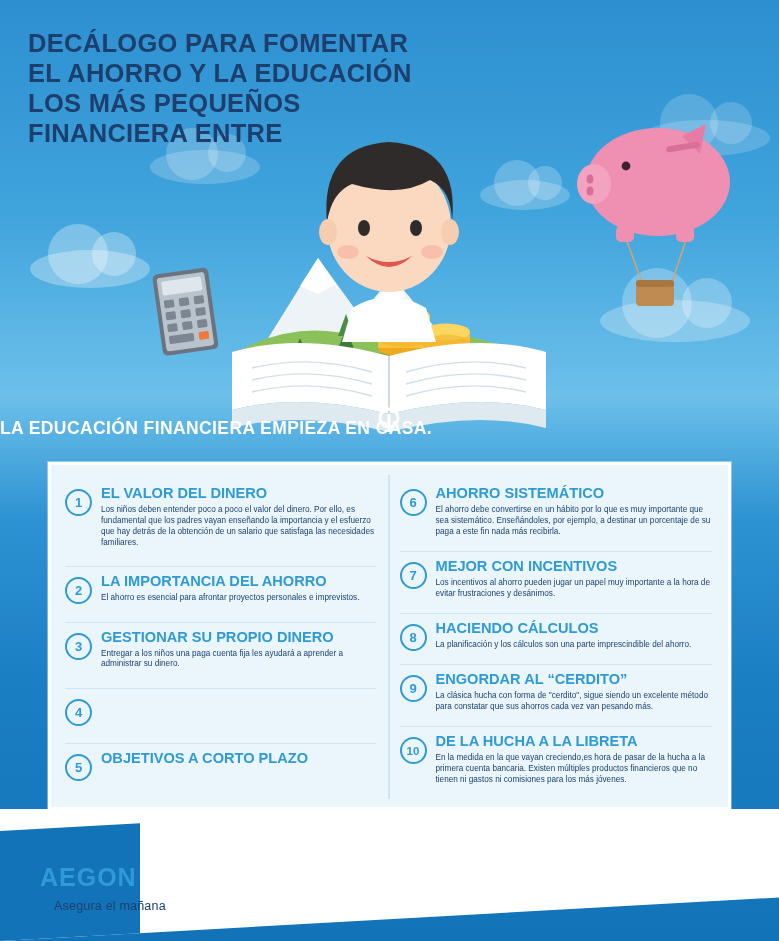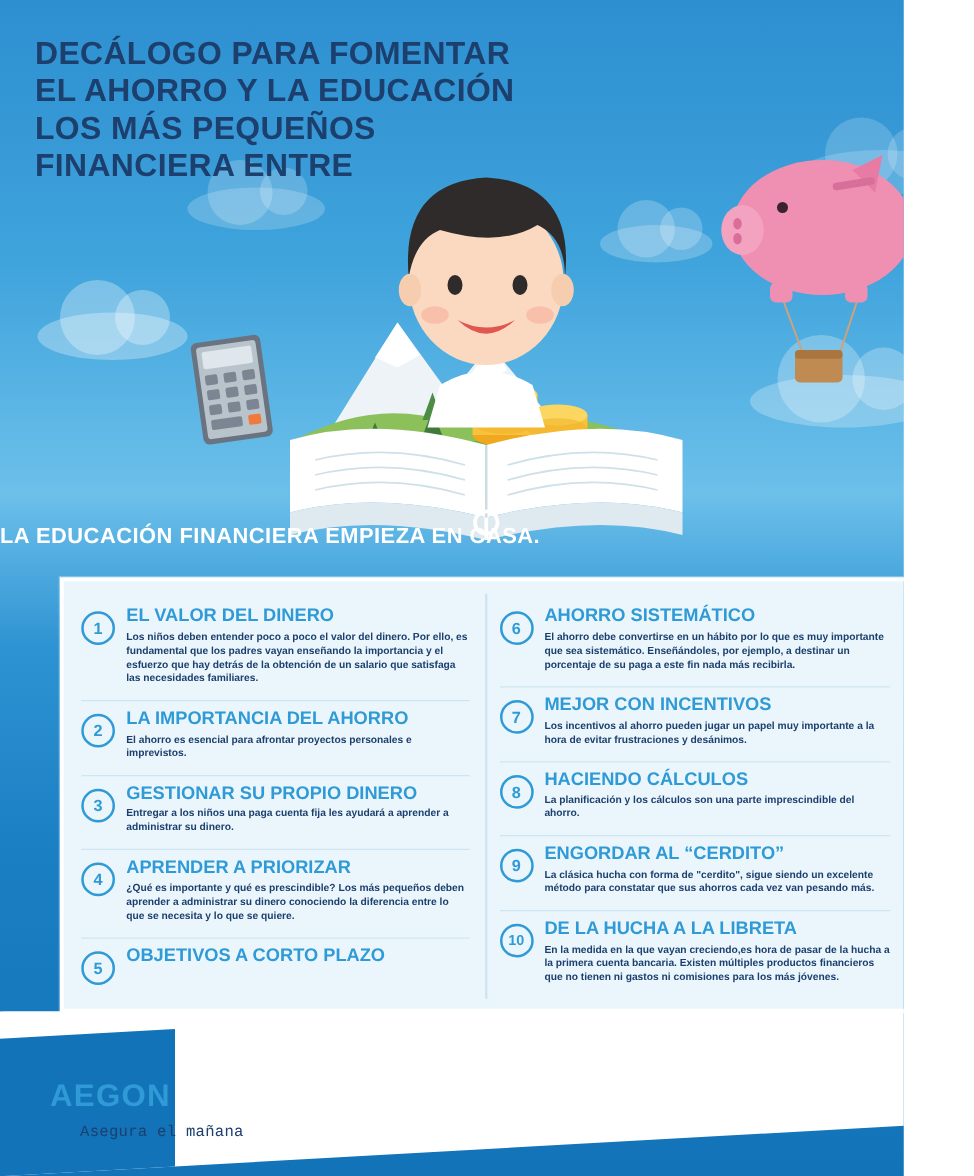--- a/index.html
+++ b/index.html
@@ -6,21 +6,21 @@
 
   html, body {
     width: 779px;
     height: 941px;
     font-family: "Liberation Sans", sans-serif;
     overflow: hidden;
   }
 
   #poster {
     position: relative;
-    width: 723px;
+    width: 779px;
     height: 941px;
     background: linear-gradient(to bottom, #2d8fd0 0%, #3fa3dc 22%, #6cc0ea 42%, #2e93d2 55%, #1b7fc4 72%, #1273b8 100%);
     overflow: hidden;
   }
 
   
   .cloud {
     position: absolute;
     background: rgba(255,255,255,0.30);
     border-radius: 50%;
@@ -149,21 +149,21 @@
   .item-title {
     color: #2f9ad6;
     font-size: 14.6px;
     font-weight: bold;
     line-height: 1.15;
     margin-bottom: 3px;
   }
   .item-body {
     color: #1c3f6e;
     font-size: 8.2px;
-    font-weight: bold;
+    font-weight: normal;
     line-height: 1.34;
   }
 
   
   #footer {
     position: absolute;
     left: 0;
     bottom: 0;
     width: 779px;
     height: 132px;
@@ -200,23 +200,22 @@
     color: #2f9ad6;
     font-size: 25px;
     font-weight: bold;
     letter-spacing: 1px;
     line-height: 1;
   }
   #logo .tagline {
     color: #1c3f6e;
     font-size: 12.5px;
     margin-top: 9px;
-    margin-left: 24px;
+    margin-left: 14px;
     letter-spacing: 0.2px;
-    font-family: Liberation Mono, monospace;
   }
 </style>
 </head>
 <body>
 
 <div id="poster">
 
   <div class="cloud c1"></div>
   <div class="cloud c2"></div>
   <div class="cloud c3"></div>
@@ -373,24 +372,20 @@
       <div class="item">
         <div class="bullet">3</div>
         <div class="txtblock">
           <div class="item-title">GESTIONAR SU PROPIO DINERO</div>
           <div class="item-body">Entregar a los niños una paga cuenta fija les ayudará a aprender a administrar su dinero.</div>
         </div>
       </div>
 
       <div class="item">
         <div class="bullet">4</div>
-        <div class="txtblock">
-          <div class="item-title">APRENDER A PRIORIZAR</div>
-          <div class="item-body">¿Qué es importante y qué es prescindible? Los más pequeños deben aprender a administrar su dinero conociendo la diferencia entre lo que se necesita y lo que se quiere.</div>
-        </div>
       </div>
 
       <div class="item">
         <div class="bullet">5</div>
         <div class="txtblock">
           <div class="item-title">OBJETIVOS A CORTO PLAZO</div>
         </div>
       </div>
 
     </div>

